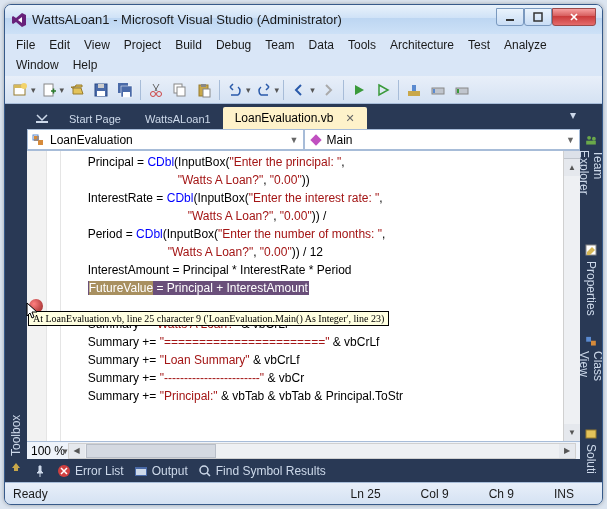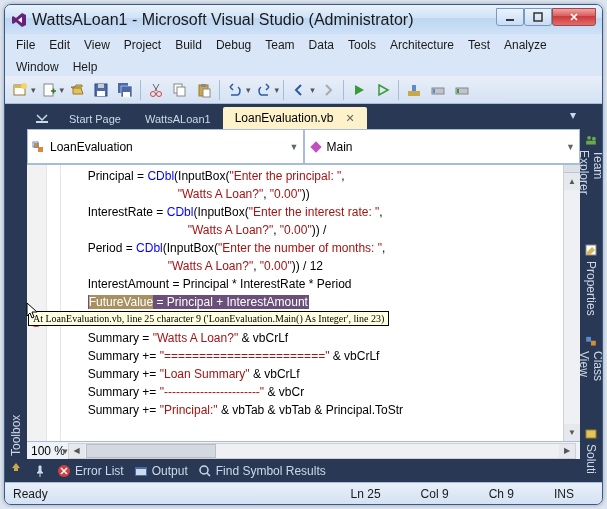--- a/index.html
+++ b/index.html
@@ -1,42 +1,42 @@
 <!DOCTYPE html>
 <html><head>
 <meta charset="utf-8">
 <style>
 *{box-sizing:border-box;margin:0;padding:0;font-family:'Segoe UI',Tahoma,sans-serif;font-size:12px}
 body{width:607px;height:509px;background:#dce5f0;position:relative;overflow:hidden}
 .window{width:599px;height:501px;margin:4px;border:1px solid #375a8a;border-radius:7px;background:linear-gradient(to bottom,#cde1f7 0%,#bdd5ef 100%);overflow:hidden;display:flex;flex-direction:column;box-shadow:0 0 4px rgba(0,0,0,.3)}
 .titlebar{height:29px;display:flex;align-items:center;padding:0 6px;background:linear-gradient(to bottom,#e9f2fb 0%,#cfe2f7 45%,#bdd6f2 46%,#cde1f7 100%)}
 .titlebar .ico{width:16px;height:16px;margin-right:5px}
-.titlebar .title{flex:1;color:#1a1a1a;font-size:16px}
+.titlebar .title{flex:1;color:#1a1a1a;font-size:13px}
 .winbtns{display:flex;gap:0}
 .winbtn{width:28px;height:18px;border:1px solid #7a99bf;border-radius:0 0 3px 3px;background:linear-gradient(to bottom,#eaf3fc,#c9ddf5);display:flex;align-items:center;justify-content:center;margin-top:-6px}
 .winbtn.close{width:44px;background:linear-gradient(to bottom,#f7a0a0,#d65b5b 45%,#ca3b3b 46%,#e46b6b);border-color:#9a4a4a}
 .winbtn svg{width:10px;height:10px}
-.menubar{height:22px;display:flex;align-items:flex-start;padding:2px 4px;background:#d9e6f7}
+.menubar{height:22px;display:flex;align-items:flex-end;padding:2px 4px;background:#d9e6f7}
 .menubar span{padding:2px 7px;color:#1a1a1a;cursor:default}
 .toolbar{height:28px;display:flex;align-items:center;padding:2px 4px;gap:2px;background:linear-gradient(to bottom,#e8eff9,#d5e2f3);border-bottom:1px solid #a7bcd8}
 .tbtn{width:22px;height:22px;display:flex;align-items:center;justify-content:center;border-radius:2px}
 .tsep{width:1px;height:20px;background:#a7bcd8;margin:0 2px}
 .drop{font-size:9px;color:#555;margin-left:-2px}
 .body{flex:1;display:flex;background:#293955;overflow:hidden}
 .leftdock,.rightdock{width:22px;background:#293955;color:#cdd9ea;writing-mode:vertical-rl;text-orientation:mixed;padding:25px 2px 4px;font-size:11px;display:flex;gap:10px}
 .leftdock{writing-mode:vertical-lr;transform:rotate(180deg);padding-top:4px}
 .leftdock .tab,.rightdock .tab{display:flex;align-items:center;gap:4px;padding:4px 2px;cursor:pointer}
 .leftdock .ico-sm,.rightdock .ico-sm{width:14px;height:14px;writing-mode:horizontal-tb;transform:none}
 .center{flex:1;display:flex;flex-direction:column}
 .doctabs{height:25px;background:#293955;display:flex;align-items:flex-end;padding-left:4px;gap:0;position:relative}
 .doctab{padding:4px 12px;color:#cdd9ea;cursor:pointer;font-size:11px}
 .doctab.active{background:#fef2ca;color:#000;border-radius:2px 2px 0 0;display:flex;align-items:center;gap:12px}
 .doctab.active .x{color:#666;font-size:11px}
 .navflip{width:22px;height:22px;display:flex;align-items:center;justify-content:center;margin-right:4px}
-.combos{height:36px;display:flex;background:#ec4899;border-bottom:1px solid #a7bcd8}
+.combos{height:22px;display:flex;background:#ec4899;border-bottom:1px solid #a7bcd8}
 .combo{flex:1;border:1px solid #a7bcd8;background:#fff;display:flex;align-items:center;padding:0 4px;gap:4px}
 .combo .dd{margin-left:auto;color:#666;font-size:9px}
 .editor-wrap{flex:1;display:flex;background:#fff;position:relative;overflow:hidden}
 .margin{width:20px;background:#f2f2f2;border-right:1px solid #e5e5e5;position:relative}
 .outline{width:14px;background:#fff;border-right:1px solid #e5e5e5}
 .code{flex:1;font-family:Consolas,monospace;font-size:13px;line-height:18px;white-space:pre;padding:2px 0;overflow:hidden;color:#000;position:relative}
 .kw{color:#0000ff}
 .str{color:#a31515}
 .hl{background:#6a4f7a;color:#fff;padding:0 1px}
 .hlg{background:#a89060;color:#fff}

